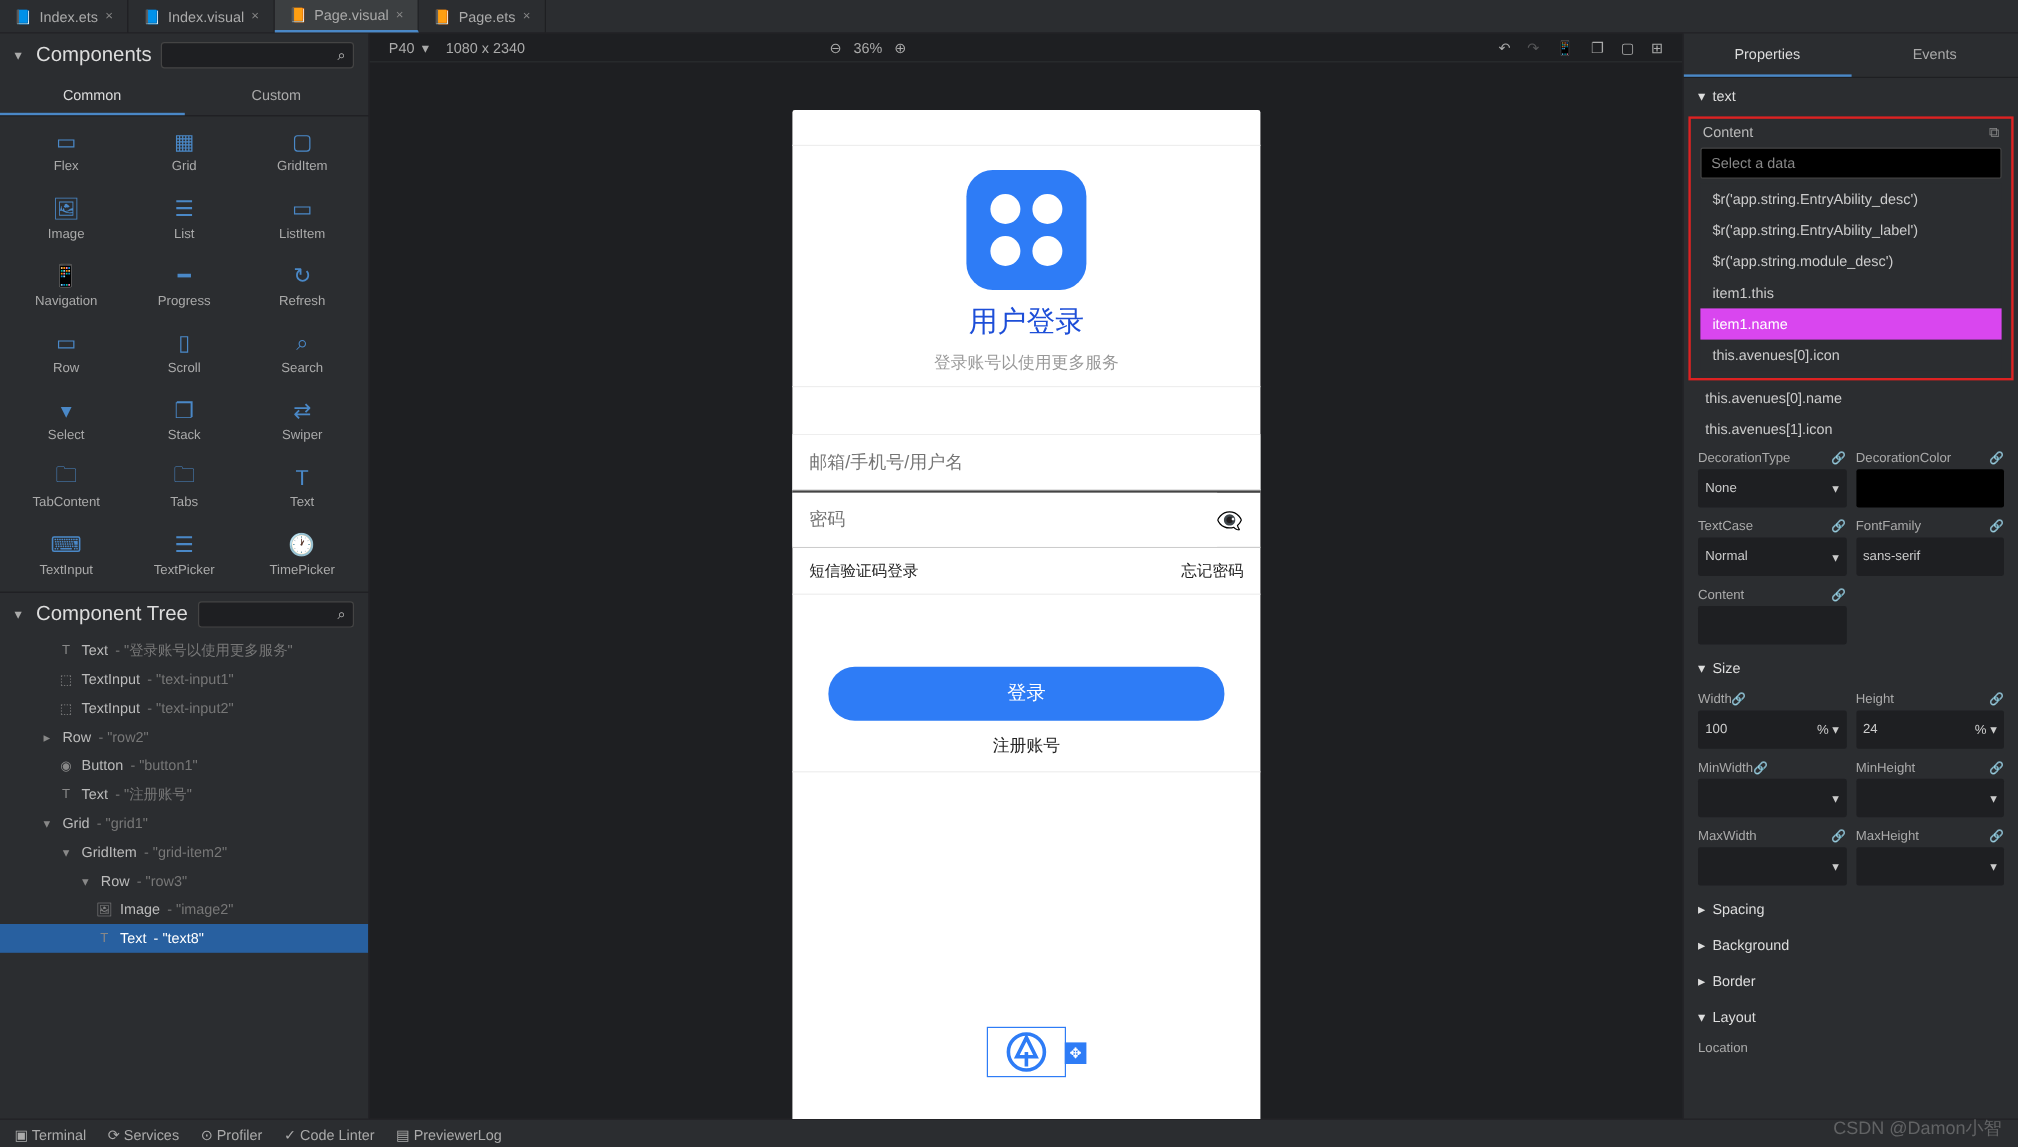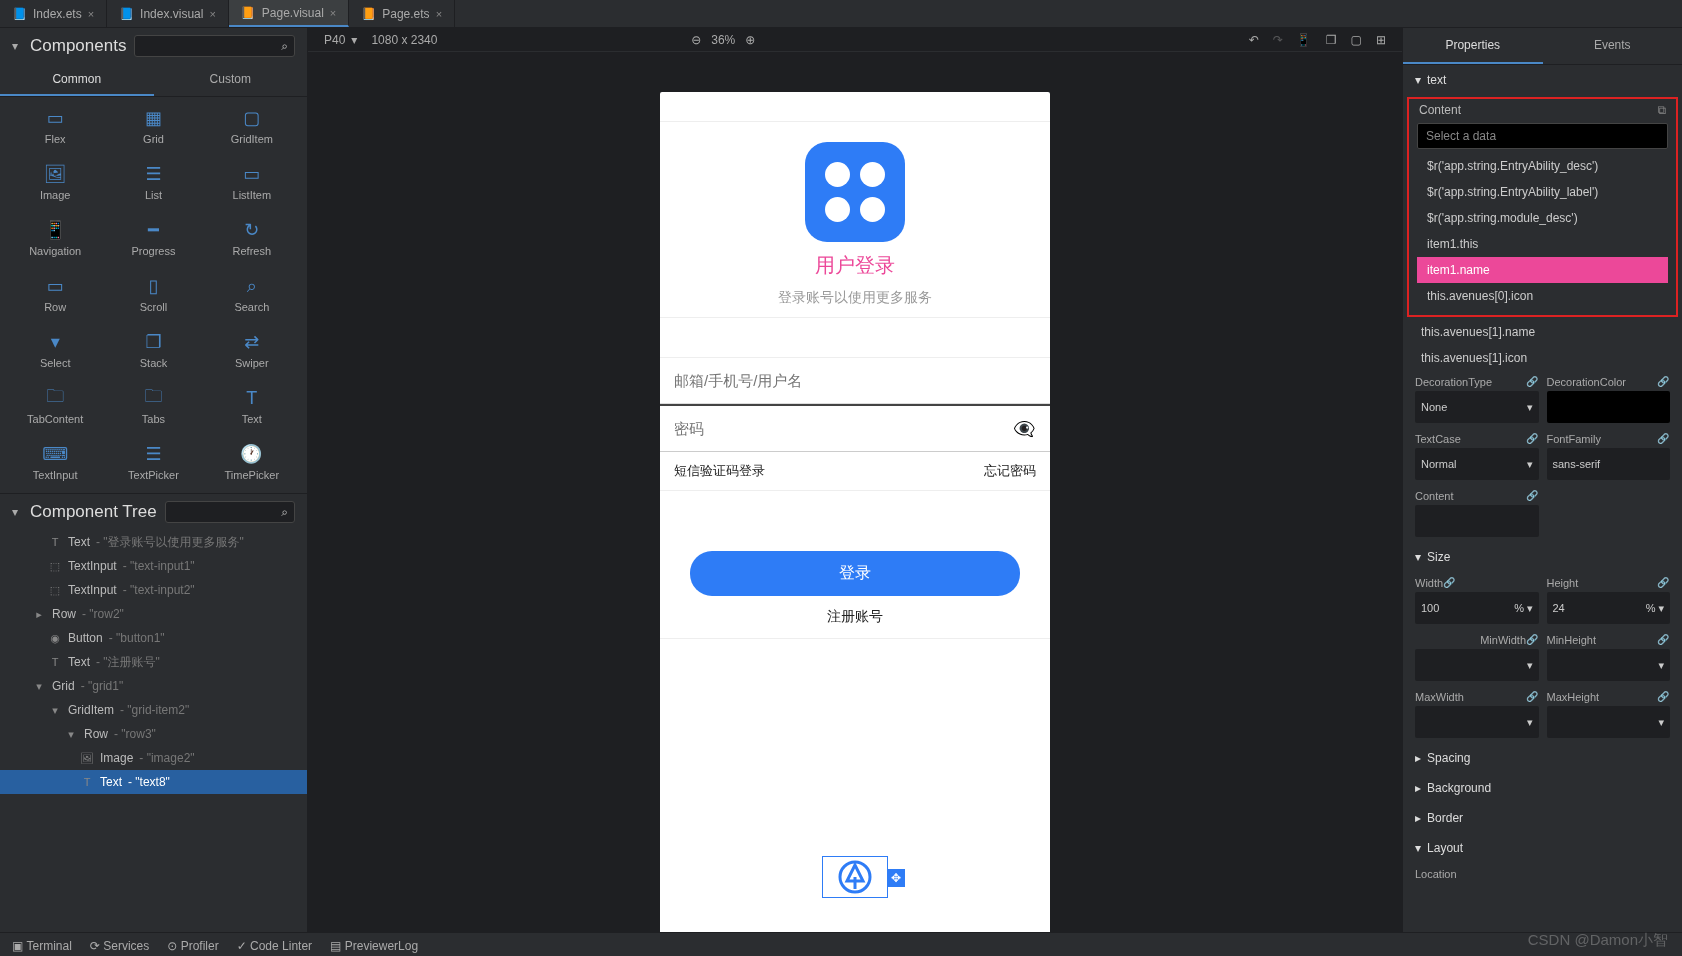--- a/index.html
+++ b/index.html
@@ -44,41 +44,41 @@
 .canvas-toolbar { height: 24px; display: flex; align-items: center; padding: 0 16px; gap: 14px; color: #aaa; border-bottom: 1px solid #2b2d30; }
 .device-sel { display: flex; align-items: center; gap: 6px; }
 .zoom-group { margin: 0 auto; display: flex; align-items: center; gap: 10px; }
 .tool-right { display: flex; gap: 14px; margin-left: auto; }
 
 .canvas-body { flex: 1; display: flex; align-items: flex-start; justify-content: center; padding: 40px 0; overflow: auto; }
 .phone { width: 390px; background: #fff; border-radius: 2px; color: #222; display:flex; flex-direction:column; height: 848px; position: relative; }
 .logo-block { display: flex; flex-direction: column; align-items: center; padding: 20px 0 10px; gap: 10px; }
 .logo { width: 100px; height: 100px; background: #2e7cf6; border-radius: 22px; display: grid; grid-template-columns: 1fr 1fr; grid-template-rows: 1fr 1fr; gap: 10px; padding: 20px; }
 .logo div { background: #fff; border-radius: 50%; }
-.ph-title { font-size: 20px; font-weight: 500; color: #ec4899; }
+.ph-title { font-size: 24px; font-weight: 500; color: #1d4ed8; }
 .ph-sub { font-size: 14px; color: #999; }
 .ph-input { width: 100%; padding: 14px; border: none; border-bottom: 1px solid #ddd; font-size: 15px; }
 .ph-row { display: flex; justify-content: space-between; padding: 10px 14px; font-size: 13px; }
 .login-btn { margin: 60px 30px 8px; background: #2e7cf6; color: #fff; text-align: center; padding: 12px; border-radius: 22px; font-size: 16px; }
 .reg-link { text-align: center; font-size: 14px; padding: 4px; }
 .sel-box { position: absolute; bottom: 42px; left: 50%; transform: translateX(-50%); width: 66px; height: 42px; border: 1px solid #2e7cf6; display:flex; align-items:center; justify-content:center; }
 .sel-handle { position: absolute; right: -18px; bottom: 10px; width: 18px; height: 18px; background: #2e7cf6; color: #fff; display:flex; align-items:center; justify-content:center; font-size:12px; }
 
 
 .right-panel { width: 280px; background: #2b2d30; border-left: 1px solid #1e1f22; display: flex; flex-direction: column; overflow-y: auto; position: relative; }
 .r-tabs { display: flex; border-bottom: 1px solid #1e1f22; }
 .r-tab { flex: 1; text-align: center; padding: 10px; color: #aaa; cursor: pointer; }
 .r-tab.active { border-bottom: 2px solid #4a88c7; color: #ddd; }
 .section-hdr { display: flex; align-items: center; gap: 6px; padding: 8px 12px; color: #ddd; font-weight: 500; cursor: pointer; }
 .redbox { border: 2px solid #d22; margin: 2px 4px; }
 .content-label { padding: 4px 10px 2px; display:flex; justify-content:space-between; }
 .data-input { margin: 4px 8px; background: #000000; border: 1px solid #444; padding: 5px 8px; color: #888; border-radius: 2px; }
 .dropdown { margin: 0 8px 6px; background: #2b2d30; }
 .dd-item { padding: 6px 10px; cursor: pointer; font-size: 12px; color: #ccc; }
-.dd-item.sel { background: #ec4899; color: #fff; }
+.dd-item.sel { background: #d946ef; color: #fff; }
 .prop-row { display: flex; padding: 5px 12px; gap: 8px; align-items: center; }
 .prop-col { flex: 1; display: flex; flex-direction: column; gap: 3px; }
 .prop-label { font-size: 11px; color: #aaa; }
 .prop-ctrl { background: #1e1f22; padding: 4px 6px; border-radius: 2px; display: flex; align-items: center; justify-content: space-between; font-size: 11px; color: #ccc; height: 32px; }
 .link-ic { color: #666; font-size: 10px; }
 
 
 .bottom-bar { height: 26px; background: #2b2d30; border-top: 1px solid #1e1f22; display: flex; align-items: center; padding: 0 12px; gap: 18px; color: #aaa; font-size: 12px; }
 .watermark { position: absolute; right: 14px; bottom: 6px; color: rgba(180,180,180,0.4); font-size: 15px; }
 </style>
@@ -355,21 +355,21 @@
       <div class="dropdown" id="content-dropdown">
           <div class="dd-item">$r('app.string.EntryAbility_desc')</div>
           <div class="dd-item">$r('app.string.EntryAbility_label')</div>
           <div class="dd-item">$r('app.string.module_desc')</div>
           <div class="dd-item">item1.this</div>
           <div class="dd-item sel">item1.name</div>
           <div class="dd-item">this.avenues[0].icon</div>
         </div>
     </div>
     <div id="more-options">
-        <div class="dd-item" style="padding-left: 18px;">this.avenues[1].name</div>
+        <div class="dd-item" style="padding-left: 18px;">this.avenues[0].name</div>
         <div class="dd-item" style="padding-left: 18px;">this.avenues[1].icon</div>
       </div>
 
     <div class="prop-row">
       <div class="prop-col">
           <div style="display:flex; justify-content:space-between">
             <span class="prop-label">DecorationType</span>
             <span class="link-ic">🔗</span>
           </div>
           <div class="prop-ctrl">
@@ -438,21 +438,21 @@
             <span class="link-ic">🔗</span>
           </div>
           <div class="prop-ctrl">
             <span>24</span>
             <span><span>%</span> ▾</span>
           </div>
         </div>
     </div>
     <div class="prop-row">
       <div class="prop-col">
-          <div style="display:flex; justify-content:flex-end">
+          <div style="display:flex; justify-content:flex-start">
             <span class="prop-label">MinWidth</span>
             <span class="link-ic">🔗</span>
           </div>
           <div class="prop-ctrl">
             <span></span>
             <span>▾</span>
           </div>
         </div>
       <div class="prop-col">
           <div style="display:flex; justify-content:space-between">

